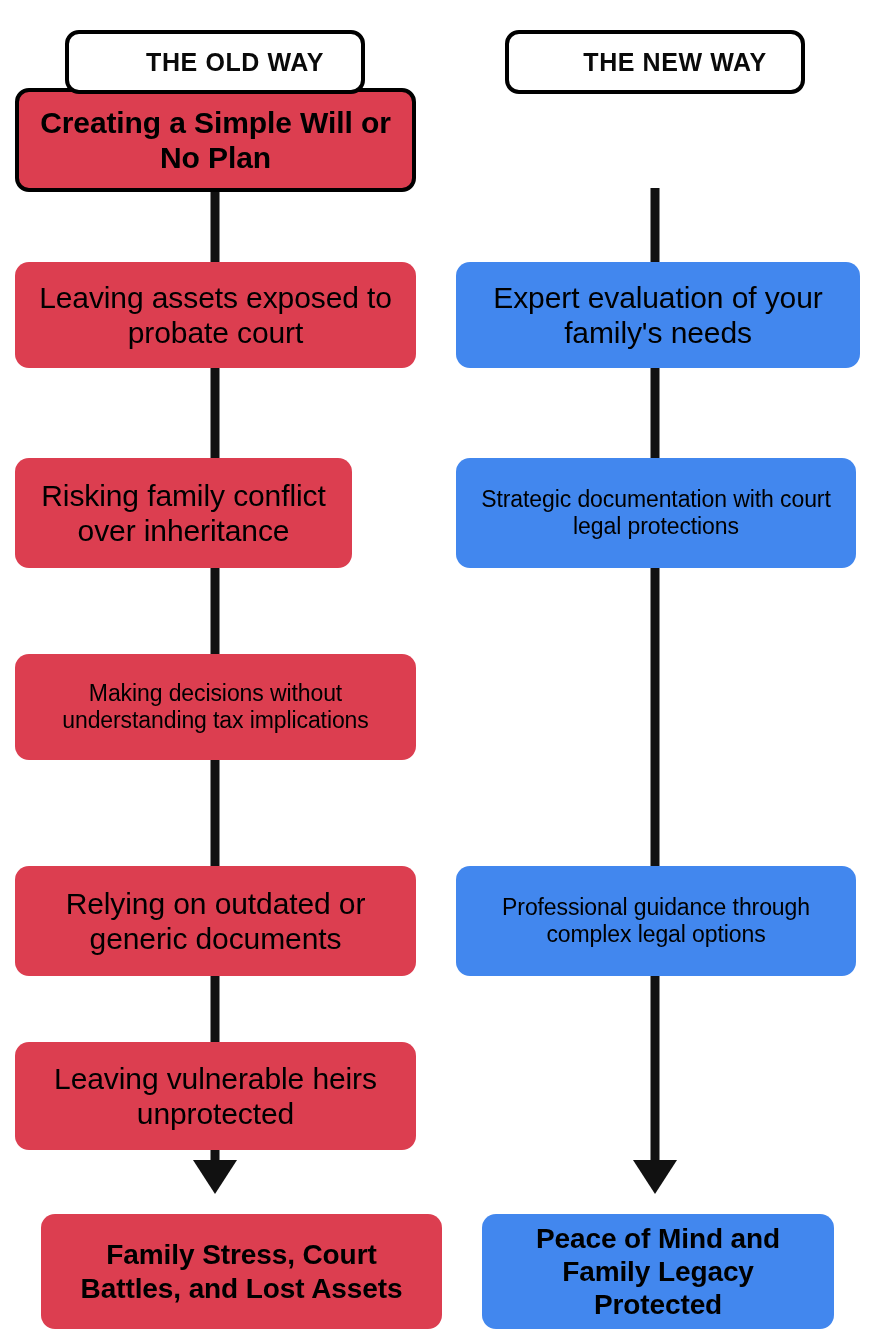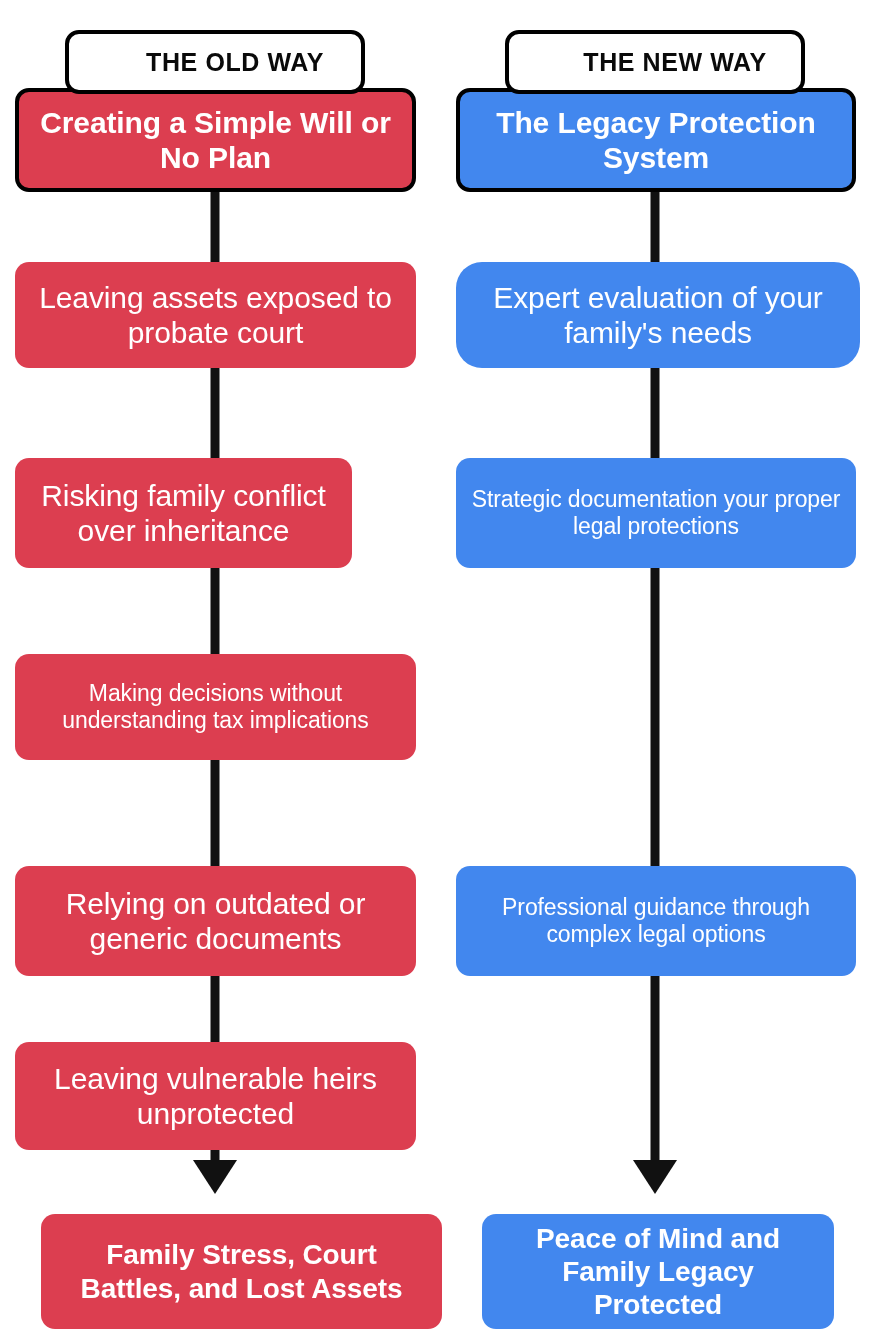--- a/index.html
+++ b/index.html
@@ -45,21 +45,21 @@
   #col-right { left: 436px; width: 436px; }
 
   
   .flow-box {
     position: absolute;
     border-radius: 14px;
     display: flex;
     align-items: center;
     justify-content: center;
     text-align: center;
-    color: #ffffff;
+    color: #000000;
     line-height: 1.18;
     padding: 6px 14px;
     letter-spacing: -0.1px;
   }
   .flow-box.red  { background: #DC3E50; }
   .flow-box.blue { background: #4287EE; }
   .flow-box.bordered { border: 4px solid #000000; }
 
   .size-xl { font-size: 30px; font-weight: 700; }
   .size-lg { font-size: 30px; font-weight: 400; }
@@ -127,30 +127,27 @@
       <span>Family Stress, Court Battles, and Lost Assets</span>
     </div>
 
     <div class="header-pill" style="left:65px; top:30px; width:300px; height:64px;">
       <span>THE OLD WAY</span>
     </div>
   </div>
 
   <div class="column" id="col-right">
 
-    <div class="flow-box blue bordered size-xl" style="left:20px; top:88px; width:400px; height:104px;">
-      <span>The Legacy Protection System</span>
-    </div>
 
-    <div class="flow-box blue size-lg" style="left:20px; top:262px; width:404px; height:106px;border-radius:26px;">
+    <div class="flow-box blue size-lg" style="left:20px; top:262px; width:404px; height:106px;">
       <span>Expert evaluation of your family's needs</span>
     </div>
 
     <div class="flow-box blue size-sm" style="left:20px; top:458px; width:400px; height:110px;">
-      <span>Strategic documentation your proper legal protections</span>
+      <span>Strategic documentation with court legal protections</span>
     </div>
 
     <div class="flow-box blue size-sm" style="left:20px; top:866px; width:400px; height:110px;">
       <span>Professional guidance through complex legal options</span>
     </div>
 
     <div class="flow-box blue size-end" style="left:20px; top:1214px; width:352px; height:115px;">
       <span>Peace of Mind and Family Legacy Protected</span>
     </div>
 

